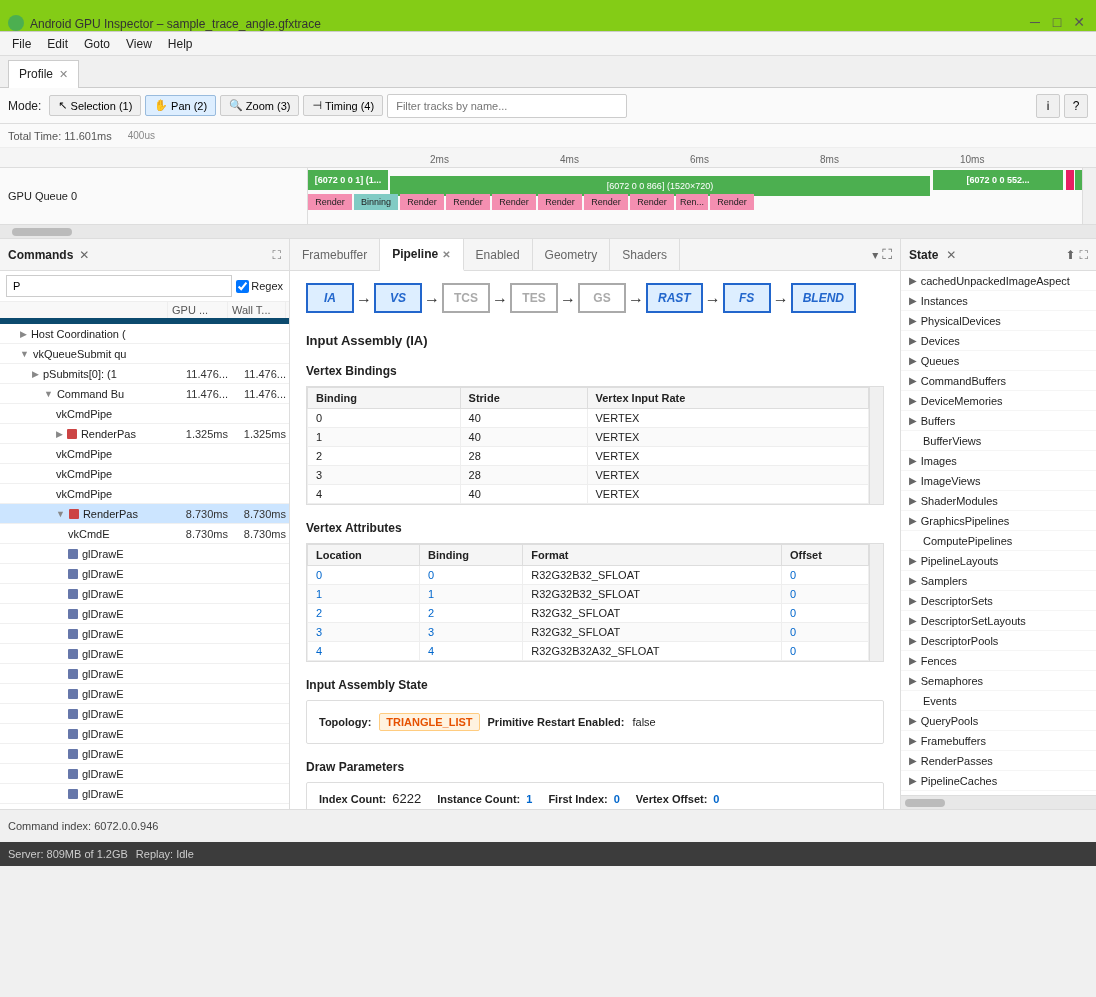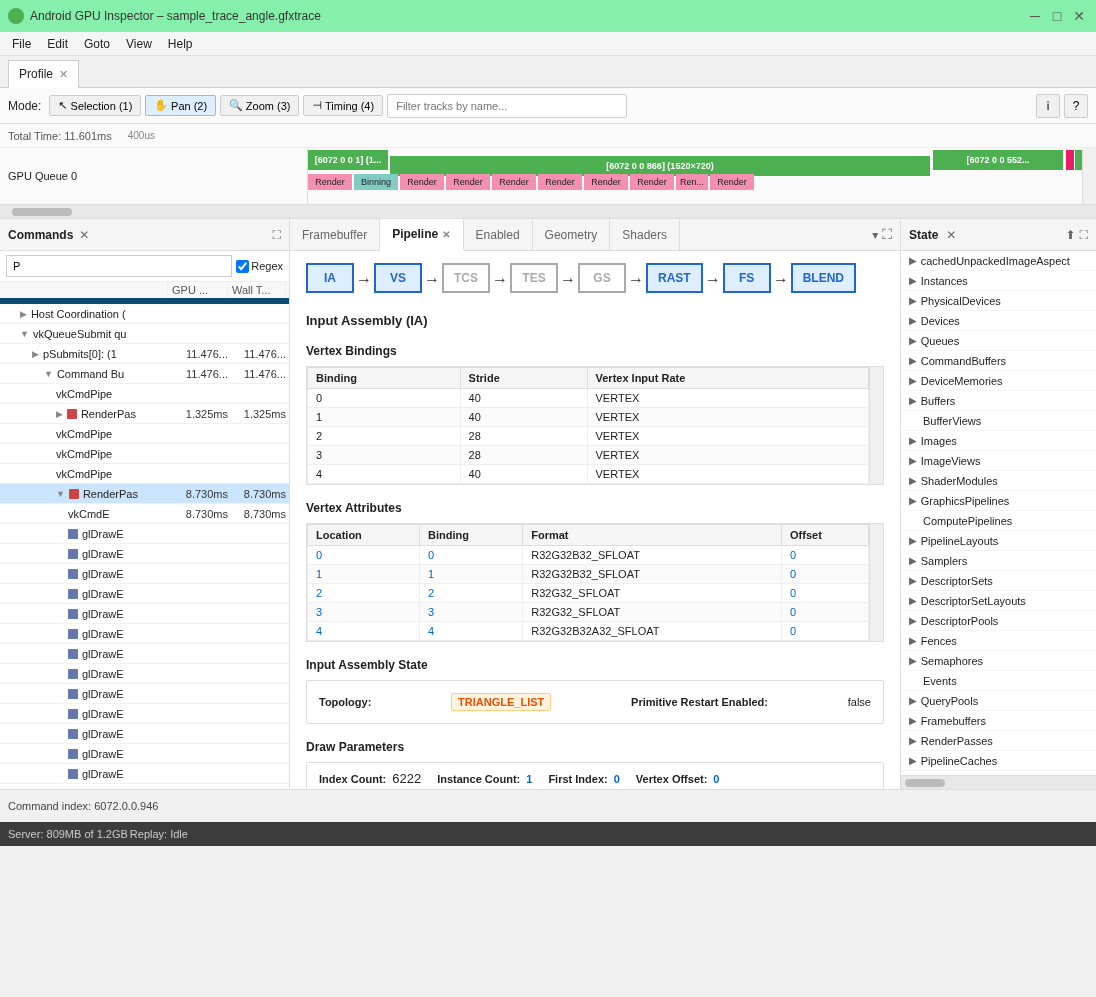--- a/index.html
+++ b/index.html
@@ -1,19 +1,19 @@
 <!DOCTYPE html>
 <html><head>
   <meta charset="utf-8">
   <style>
     * { box-sizing: border-box; margin: 0; padding: 0; }
     body { font-family: 'Segoe UI', Arial, sans-serif; font-size: 12px; background: #f0f0f0; color: #222; overflow: hidden; width: 1096px; height: 997px; }
     
     
-    #title-bar { background: #86efac; height: 32px; display: flex; align-items: center; padding: 0 8px; border-bottom: 1px solid #ccc; }
+    #title-bar { background: #84cc16; height: 32px; display: flex; align-items: flex-end; padding: 0 8px; border-bottom: 1px solid #ccc; }
     #title-bar .app-icon { width: 16px; height: 16px; margin-right: 6px; background: #4CAF50; border-radius: 50%; display: inline-block; }
     #title-bar .title-text { font-size: 12px; color: #333; flex: 1; }
     #title-bar .window-controls { display: flex; gap: 4px; }
     #title-bar .win-btn { width: 18px; height: 18px; border: none; background: transparent; cursor: pointer; font-size: 14px; display: flex; align-items: center; justify-content: center; color: #555; }
 
     
     #menu-bar { background: #f5f5f5; height: 24px; display: flex; align-items: center; padding: 0 4px; border-bottom: 1px solid #ddd; }
     .menu-item { padding: 2px 8px; cursor: pointer; font-size: 12px; }
 
     
@@ -74,57 +74,57 @@
     .pipeline-tabs { height: 32px; display: flex; align-items: center; border-bottom: 1px solid #ddd; background: #f5f5f5; }
     .ptab { padding: 4px 12px; cursor: pointer; font-size: 12px; border-right: 1px solid #ddd; height: 32px; display: flex; align-items: center; gap: 4px; }
     .ptab.active { background: white; border-bottom: 2px solid white; margin-bottom: -1px; font-weight: 600; }
     .ptab.inactive { color: #666; }
     .ptab-more { margin-left: auto; padding: 0 8px; cursor: pointer; color: #666; display: flex; align-items: center; gap: 4px; }
     .pipeline-content { flex: 1; overflow-y: auto; padding: 12px 16px; }
     
     
     .pipeline-diagram { display: flex; align-items: center; gap: 0; margin-bottom: 20px; }
     .pd-stage { border: 2px solid #333; padding: 6px 10px; font-size: 12px; font-weight: 600; min-width: 48px; text-align: center; }
-    .pd-stage.active { background: #ddeeff; border-color: #2266cc; color: #2266cc; }
+    .pd-stage.active { background: #ddeeff; border-color: #2266cc; color: #2266cc; font-style: italic; }
     .pd-stage.inactive { background: white; color: #aaa; border-color: #aaa; }
     .pd-arrow { font-size: 16px; color: #333; padding: 0 2px; }
     
     .section-title { font-size: 13px; font-weight: 700; margin-bottom: 10px; }
     .sub-section-title { font-size: 12px; font-weight: 600; margin-bottom: 8px; margin-top: 16px; }
     
     
     .data-table { width: 100%; border-collapse: collapse; font-size: 11px; margin-bottom: 12px; border: 1px solid #ddd; }
     .data-table th { background: #f5f5f5; border: 1px solid #ddd; padding: 4px 8px; text-align: left; font-weight: 600; }
     .data-table td { border: 1px solid #eee; padding: 3px 8px; }
     .data-table tr:nth-child(even) td { background: #fafafa; }
     .data-table .blue { color: #0066cc; }
     
     
     .state-box { border: 1px solid #ddd; border-radius: 2px; padding: 8px 12px; margin-bottom: 12px; }
-    .state-row { display: flex; align-items: center; gap: 8px; margin: 4px 0; flex-wrap: wrap; justify-content: space-between; }
+    .state-row { display: flex; align-items: center; gap: 8px; margin: 4px 0; flex-wrap: wrap; }
     .state-label { font-weight: 600; font-size: 11px; }
     .state-chip { background: #fff3e0; border: 1px solid #ffcc80; padding: 2px 6px; font-size: 11px; font-weight: 600; color: #e65100; border-radius: 2px; }
     
     
     .draw-params { display: flex; gap: 16px; flex-wrap: wrap; align-items: center; border: 1px solid #ddd; padding: 8px 12px; border-radius: 2px; }
     .draw-param { display: flex; align-items: center; gap: 6px; font-size: 11px; }
     .draw-param-label { font-weight: 600; }
     .draw-param-value { color: #0066cc; font-weight: 600; }
 
     
     #state-panel { width: 195px; min-width: 195px; background: white; display: flex; flex-direction: column; overflow: hidden; }
     .state-panel-header { height: 32px; display: flex; align-items: center; padding: 0 8px; border-bottom: 1px solid #ddd; background: #f5f5f5; gap: 4px; }
     .state-tree { flex: 1; overflow-y: auto; font-size: 11px; }
     .state-item { display: flex; align-items: center; height: 20px; padding-left: 8px; cursor: pointer; border-bottom: 1px solid #f5f5f5; }
     .state-chevron { margin-right: 4px; color: #666; font-size: 10px; }
     .state-item-label { font-size: 11px; }
 
     
     #status-bar { height: 22px; background: #f0f0f0; border-top: 1px solid #ddd; display: flex; align-items: center; padding: 16px 8px; gap: 16px; font-size: 11px; color: #444; }
-    #bottom-bar { height: 24px; background: #3c3c3c; display: flex; align-items: center; padding: 0 8px; gap: 2px; }
+    #bottom-bar { height: 24px; background: #3c3c3c; display: flex; align-items: center; padding: 0 8px; gap: 8px; }
     .bottom-text { font-size: 11px; color: #ccc; }
   </style>
 </head>
 <body>
 
 <div id="title-bar">
   <span class="app-icon"></span>
   <span class="title-text">Android GPU Inspector – sample_trace_angle.gfxtrace</span>
   <div class="window-controls">
     <button class="win-btn">─</button>
@@ -171,28 +171,35 @@
     <button class="icon-btn">ℹ</button>
     <button class="icon-btn">?</button>
   </div>
 </div>
 
 <div id="timeline-area">
   <div id="timeline-header">
     <span>Total Time: 11.601ms</span>
     <span style="margin-left: 16px; color:#888; font-size:10px;">400us</span>
   </div>
+  <div id="timeline-ruler" style="position:relative; height:20px; background:#f5f5f5; border-bottom:1px solid #ddd;">
+    <span style="position:absolute; left:430px; font-size:10px; color:#666;">2ms</span>
+    <span style="position:absolute; left:560px; font-size:10px; color:#666;">4ms</span>
+    <span style="position:absolute; left:690px; font-size:10px; color:#666;">6ms</span>
+    <span style="position:absolute; left:820px; font-size:10px; color:#666;">8ms</span>
+    <span style="position:absolute; left:960px; font-size:10px; color:#666;">10ms</span>
+  </div>
   <div id="timeline-tracks" style="display:flex; height:56px;">
     <div class="track-label">
       <span>GPU Queue 0</span>
     </div>
     <div class="track-content" style="flex:1; position:relative; background:#fafafa;">
 
       <div style="position:absolute; left:0; width:80px; height:20px; top:2px; background:#4CAF50; display:flex; align-items:center; justify-content:center; font-size:9px; color:white; font-weight:bold; overflow:hidden;">[6072 0 0 1] (1...</div>
-      <div style="position:absolute; left:82px; width:540px; height:20px; top:8px; background:#4CAF50; display:flex; align-items:center; justify-content:center; font-size:9px; color:white; font-weight:bold; overflow:hidden;">[6072 0 0 866] (1520×720)</div>
+      <div style="position:absolute; left:82px; width:540px; height:20px; top:8px; background:#4CAF50; display:flex; align-items:center; justify-content:center; font-size:9px; color:white; font-weight:normal; overflow:hidden;">[6072 0 0 866] (1520×720)</div>
       <div style="position:absolute; left:625px; width:130px; height:20px; top:2px; background:#4CAF50; display:flex; align-items:center; justify-content:center; font-size:9px; color:white; font-weight:bold; overflow:hidden;">[6072 0 0 552...</div>
 
       <div style="position:absolute; left:758px; width:8px; height:20px; top:2px; background:#e91e63;"></div>
       <div style="position:absolute; left:767px; width:8px; height:20px; top:2px; background:#4CAF50;"></div>
 
       <div style="position:absolute; left:0; width:44px; height:16px; top:26px; background:#f48fb1; display:flex; align-items:center; justify-content:center; font-size:9px; overflow:hidden;">Render</div>
       <div style="position:absolute; left:46px; width:44px; height:16px; top:26px; background:#80cbc4; display:flex; align-items:center; justify-content:center; font-size:9px; overflow:hidden;">Binning</div>
       <div style="position:absolute; left:92px; width:44px; height:16px; top:26px; background:#f48fb1; display:flex; align-items:center; justify-content:center; font-size:9px; overflow:hidden;">Render</div>
       <div style="position:absolute; left:138px; width:44px; height:16px; top:26px; background:#f48fb1; display:flex; align-items:center; justify-content:center; font-size:9px; overflow:hidden;">Render</div>
       <div style="position:absolute; left:184px; width:44px; height:16px; top:26px; background:#f48fb1; display:flex; align-items:center; justify-content:center; font-size:9px; overflow:hidden;">Render</div>

